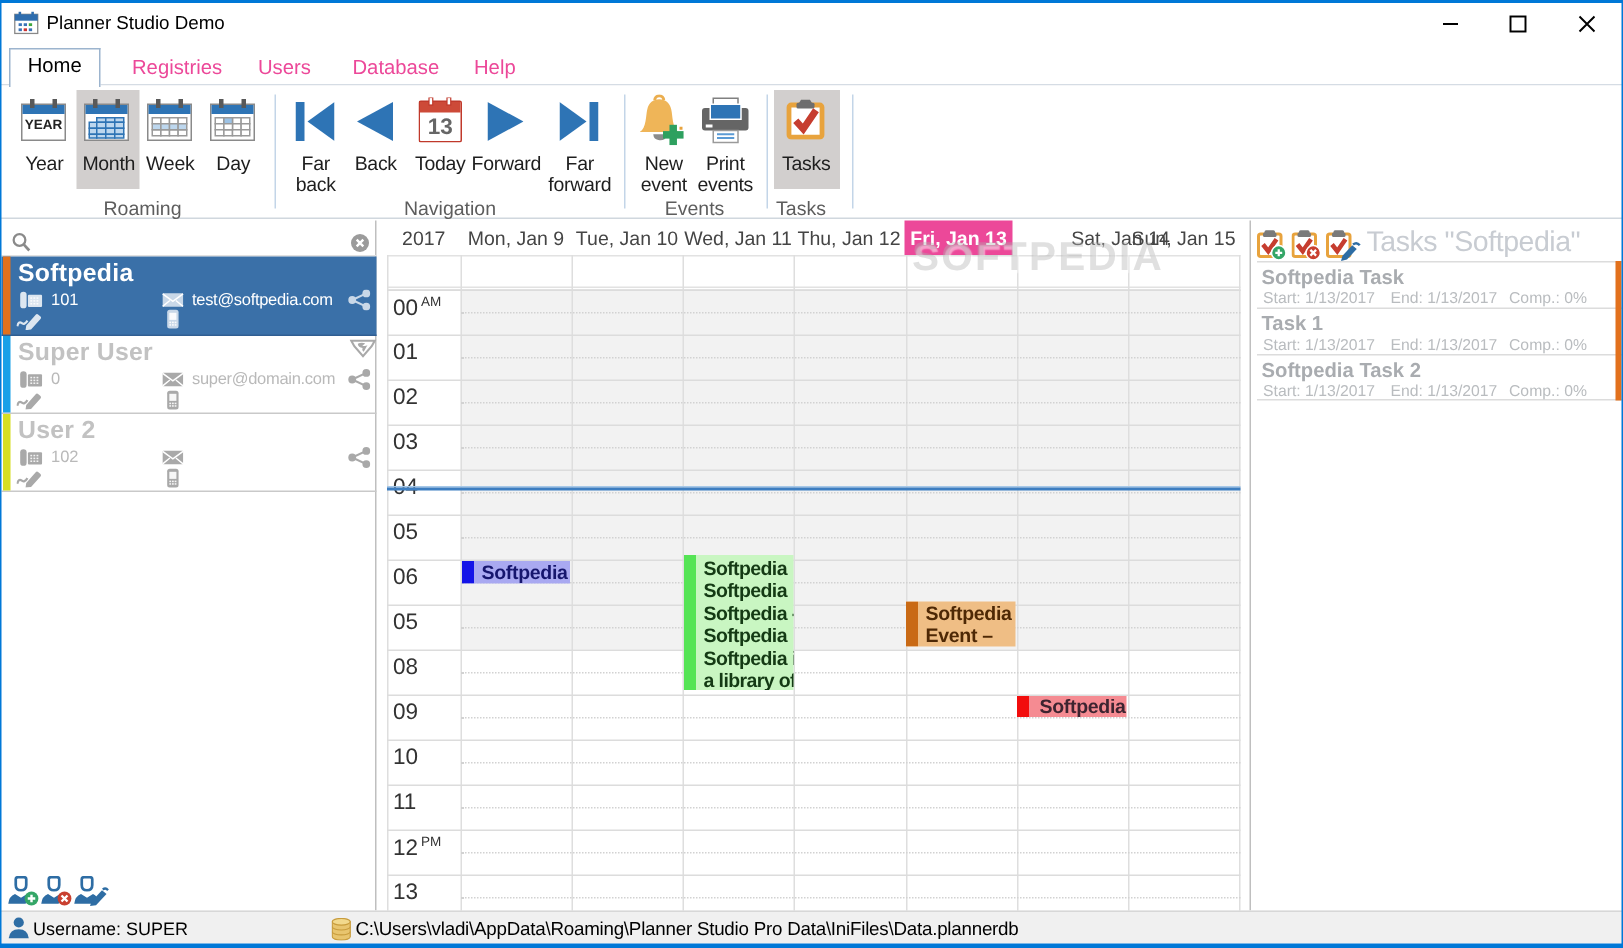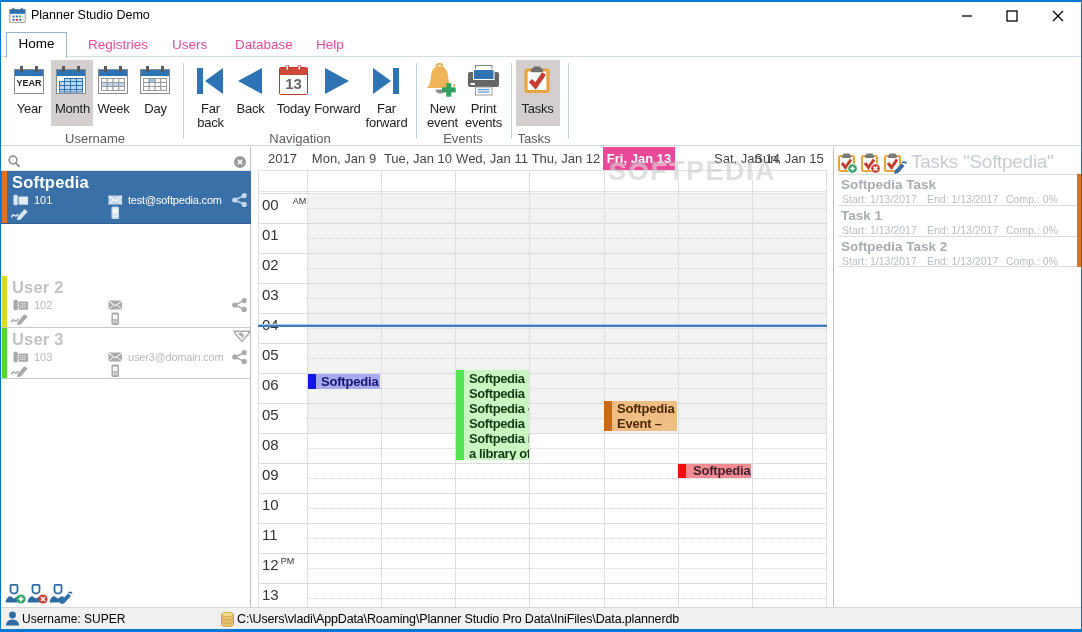--- a/index.html
+++ b/index.html
@@ -233,21 +233,21 @@
     <div class="rbtn-label" style="left:84px; width:59px;">Week</div>
     <div class="rbtn-label" style="left:126px; width:59px;">Day</div>
     <div class="rbtn-label" style="left:181px; width:59px;">Far<br>back</div>
     <div class="rbtn-label" style="left:221px; width:59px;">Back</div>
     <div class="rbtn-label" style="left:264px; width:59px;">Today</div>
     <div class="rbtn-label" style="left:308px; width:59px;">Forward</div>
     <div class="rbtn-label" style="left:357px; width:59px;">Far<br>forward</div>
     <div class="rbtn-label" style="left:413px; width:59px;">New<br>event</div>
     <div class="rbtn-label" style="left:454px; width:59px;">Print<br>events</div>
     <div class="rbtn-label" style="left:508px; width:59px;">Tasks</div>
-    <div class="grouplabel" style="left:40px; width:110px;">Username</div>
+    <div class="grouplabel" style="left:40px; width:110px;">Roaming</div>
     <div class="grouplabel" style="left:255px; width:90px;">Navigation</div>
     <div class="grouplabel" style="left:435px; width:56px;">Events</div>
     <div class="grouplabel" style="left:513px; width:42px;">Tasks</div>
   </div>
 
   <div id="content">
     <svg width="0" height="0" style="position:absolute">
       <defs>
         <g id="i-phone">
           <path d="M0.5 3 Q0.5 0.5 3 0.5 Q5.5 0.5 5.5 3 L5.5 11 Q5.5 13.5 3 13.5 Q0.5 13.5 0.5 11 Z" fill="currentColor"></path>
@@ -325,20 +325,44 @@
             <use href="#i-share"></use>
           </svg>
         <svg class="crow" style="position:absolute;left:10px;top:38px;color:#DCE6F0" width="17" height="11" viewBox="0 0 17 11">
             <use href="#i-pen"></use>
           </svg>
         <svg class="crow" style="position:absolute;left:110px;top:35px;color:#C9D8E8" width="8.5" height="13.5" viewBox="0 0 10 16">
             <use href="#i-mob"></use>
           </svg>
       </div>
 
+      <div class="card" style="top:77px;height:52px;color:#B9B9B9">
+        <div class="cbar" style="background:#18A0E8"></div>
+        <div class="ctitle" style="color:#C2C2C2">Super User</div>
+        <svg class="crow" style="position:absolute;left:12px;top:23px;color:#A9A9A9" width="15.5" height="12" viewBox="0 0 18 14">
+            <use href="#i-phone"></use>
+          </svg>
+        <div class="crow" style="left:33px;top:23px;color:#B9B9B9">0</div>
+        <svg class="crow" style="position:absolute;left:107px;top:24px;color:#A9A9A9" width="14.5" height="10" viewBox="0 0 16 11">
+            <use href="#i-mail"></use>
+          </svg>
+        <div class="crow" style="left:127px;top:23px;color:#B9B9B9;font-size:11px;letter-spacing:-0.2px">super@domain.com</div>
+        <svg class="crow" style="position:absolute;left:232px;top:2px;color:#A9A9A9" width="18" height="13" viewBox="0 0 18 13">
+            <use href="#i-sup"></use>
+          </svg>
+        <svg class="crow" style="position:absolute;left:231px;top:22px;color:#A9A9A9" width="15" height="14" viewBox="0 0 15 14">
+            <use href="#i-share"></use>
+          </svg>
+        <svg class="crow" style="position:absolute;left:10px;top:38px;color:#A9A9A9" width="17" height="11" viewBox="0 0 17 11">
+            <use href="#i-pen"></use>
+          </svg>
+        <svg class="crow" style="position:absolute;left:110px;top:36px;color:#A9A9A9" width="8.5" height="13.5" viewBox="0 0 10 16">
+            <use href="#i-mob"></use>
+          </svg>
+      </div>
 
       <div class="card" style="top:129px;height:52px;color:#B9B9B9">
         <div class="cbar" style="background:#D6DE23"></div>
         <div class="ctitle" style="color:#C2C2C2">User 2</div>
         <svg class="crow" style="position:absolute;left:12px;top:23px;color:#A9A9A9" width="15.5" height="12" viewBox="0 0 18 14">
             <use href="#i-phone"></use>
           </svg>
         <div class="crow" style="left:33px;top:23px;color:#B9B9B9">102</div>
         <svg class="crow" style="position:absolute;left:107px;top:24px;color:#A9A9A9" width="14.5" height="10" viewBox="0 0 16 11">
             <use href="#i-mail"></use>
@@ -347,44 +371,20 @@
             <use href="#i-share"></use>
           </svg>
         <svg class="crow" style="position:absolute;left:10px;top:38px;color:#A9A9A9" width="17" height="11" viewBox="0 0 17 11">
             <use href="#i-pen"></use>
           </svg>
         <svg class="crow" style="position:absolute;left:110px;top:36px;color:#A9A9A9" width="8.5" height="13.5" viewBox="0 0 10 16">
             <use href="#i-mob"></use>
           </svg>
       </div>
 
-      <div class="card" style="top:181px;height:51px;color:#B9B9B9">
-        <div class="cbar" style="background:#52D936"></div>
-        <div class="ctitle" style="color:#C2C2C2">User 3</div>
-        <svg class="crow" style="position:absolute;left:12px;top:23px;color:#A9A9A9" width="15.5" height="12" viewBox="0 0 18 14">
-            <use href="#i-phone"></use>
-          </svg>
-        <div class="crow" style="left:33px;top:23px;color:#B9B9B9">103</div>
-        <svg class="crow" style="position:absolute;left:107px;top:24px;color:#A9A9A9" width="14.5" height="10" viewBox="0 0 16 11">
-            <use href="#i-mail"></use>
-          </svg>
-        <div class="crow" style="left:127px;top:23px;color:#B9B9B9;font-size:11px;letter-spacing:-0.2px">user3@domain.com</div>
-        <svg class="crow" style="position:absolute;left:232px;top:2px;color:#A9A9A9" width="18" height="13" viewBox="0 0 18 13">
-            <use href="#i-sup"></use>
-          </svg>
-        <svg class="crow" style="position:absolute;left:231px;top:22px;color:#A9A9A9" width="15" height="14" viewBox="0 0 15 14">
-            <use href="#i-share"></use>
-          </svg>
-        <svg class="crow" style="position:absolute;left:10px;top:38px;color:#A9A9A9" width="17" height="11" viewBox="0 0 17 11">
-            <use href="#i-pen"></use>
-          </svg>
-        <svg class="crow" style="position:absolute;left:110px;top:36px;color:#A9A9A9" width="8.5" height="13.5" viewBox="0 0 10 16">
-            <use href="#i-mob"></use>
-          </svg>
-      </div>
 
       <div style="position:absolute;left:0;top:432px;width:250px;height:27px">
         <svg style="position:absolute;left:4px;top:5px" width="22" height="20" viewBox="0 0 22 20">
           <path d="M5.5 2 Q5.5 0.8 7 0.8 L11 0.8 Q12.5 0.8 12.5 2 L12.5 6 Q12.5 9.5 9 9.5 Q5.5 9.5 5.5 6 Z" fill="none" stroke="#2E6DA4" stroke-width="1.8"></path>
           <path d="M0.5 18.5 Q1 13.5 5 12 L9 14.5 L13 12 Q14.5 12.6 15.5 14 L12 18.5 Z" fill="#2E6DA4"></path>
           <circle cx="16" cy="15" r="4.6" fill="#34A667"></circle>
           <path d="M13.5 15 L18.5 15 M16 12.5 L16 17.5" stroke="#fff" stroke-width="1.6"></path>
         </svg>
         <svg style="position:absolute;left:26px;top:5px" width="22" height="20" viewBox="0 0 22 20">
           <path d="M5.5 2 Q5.5 0.8 7 0.8 L11 0.8 Q12.5 0.8 12.5 2 L12.5 6 Q12.5 9.5 9 9.5 Q5.5 9.5 5.5 6 Z" fill="none" stroke="#2E6DA4" stroke-width="1.8"></path>
@@ -447,21 +447,21 @@
       <div style="position:absolute;left:49px;top:181px;width:520px;height:0;border-top:1px dotted #D2D2D2"></div>
       <div style="position:absolute;left:49px;top:211px;width:520px;height:0;border-top:1px dotted #D2D2D2"></div>
       <div style="position:absolute;left:49px;top:241px;width:520px;height:0;border-top:1px dotted #D2D2D2"></div>
       <div style="position:absolute;left:49px;top:271px;width:520px;height:0;border-top:1px dotted #D2D2D2"></div>
       <div style="position:absolute;left:49px;top:301px;width:520px;height:0;border-top:1px dotted #D2D2D2"></div>
       <div style="position:absolute;left:49px;top:331px;width:520px;height:0;border-top:1px dotted #D2D2D2"></div>
       <div style="position:absolute;left:49px;top:361px;width:520px;height:0;border-top:1px dotted #D2D2D2"></div>
       <div style="position:absolute;left:49px;top:391px;width:520px;height:0;border-top:1px dotted #D2D2D2"></div>
       <div style="position:absolute;left:49px;top:421px;width:520px;height:0;border-top:1px dotted #D2D2D2"></div>
       <div style="position:absolute;left:49px;top:451px;width:520px;height:0;border-top:1px dotted #D2D2D2"></div>
-      <div style="position:absolute;left:4px;top:49px;font-size:15px;color:#333">00<span style="font-size:9px;vertical-align:6px;margin-left:14px">AM</span></div>
+      <div style="position:absolute;left:4px;top:49px;font-size:15px;color:#333">00<span style="font-size:9px;vertical-align:6px;margin-left:2px">AM</span></div>
       <div style="position:absolute;left:4px;top:79px;font-size:15px;color:#333">01</div>
       <div style="position:absolute;left:4px;top:109px;font-size:15px;color:#333">02</div>
       <div style="position:absolute;left:4px;top:139px;font-size:15px;color:#333">03</div>
       <div style="position:absolute;left:4px;top:169px;font-size:15px;color:#333">04</div>
       <div style="position:absolute;left:4px;top:199px;font-size:15px;color:#333">05</div>
       <div style="position:absolute;left:4px;top:229px;font-size:15px;color:#333">06</div>
       <div style="position:absolute;left:4px;top:259px;font-size:15px;color:#333">05</div>
       <div style="position:absolute;left:4px;top:289px;font-size:15px;color:#333">08</div>
       <div style="position:absolute;left:4px;top:319px;font-size:15px;color:#333">09</div>
       <div style="position:absolute;left:4px;top:349px;font-size:15px;color:#333">10</div>

